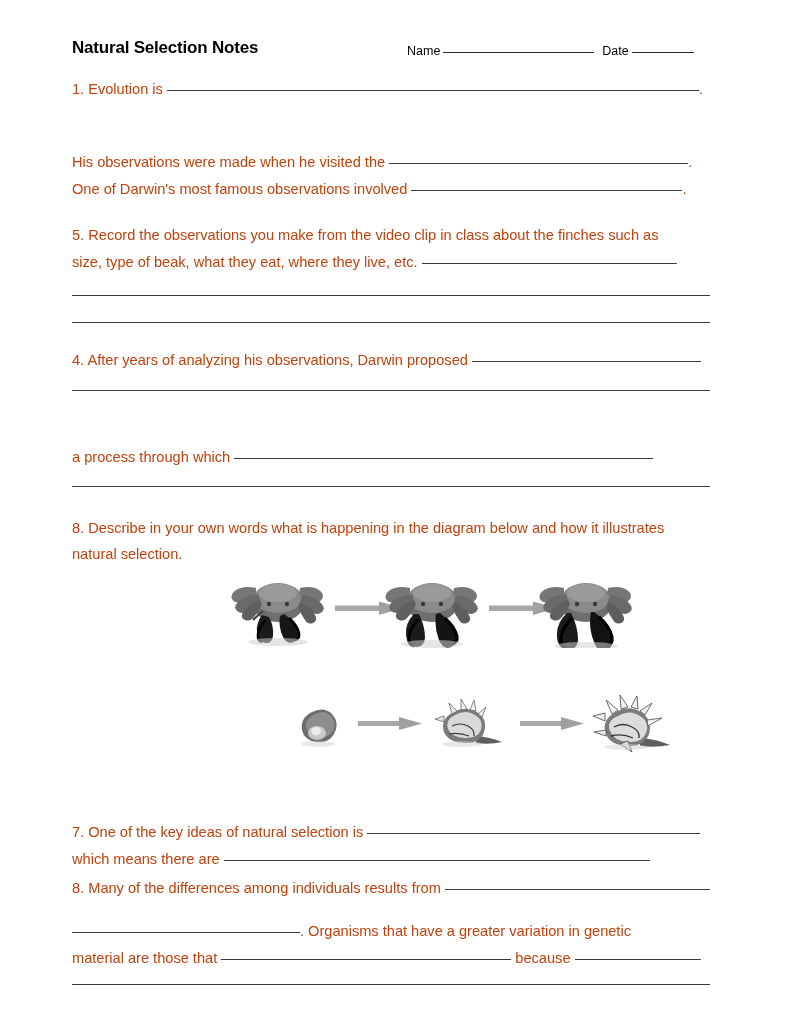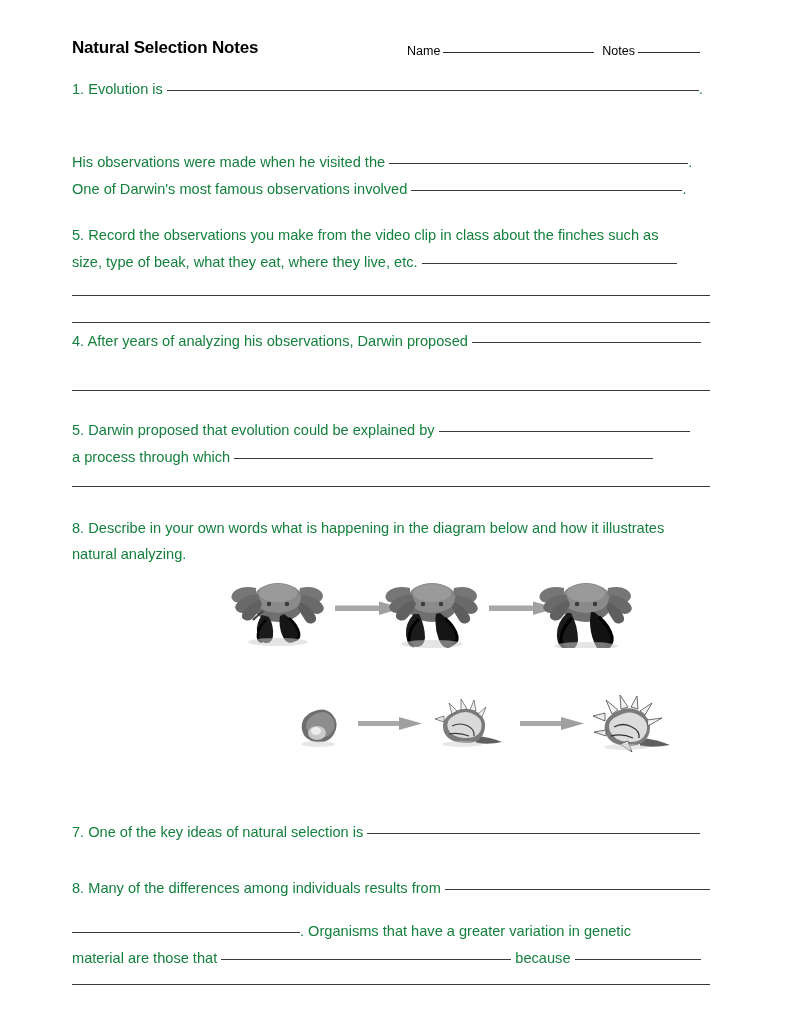--- a/index.html
+++ b/index.html
@@ -60,21 +60,21 @@
   .rule-date { width: 62px; }
   .namedate .lbl-date { margin-left: 8px; margin-right: 3px; }
 
   
   .q {
     position: absolute;
     left: 72px;
     font-size: 14.6px;
     line-height: 27px;
     white-space: nowrap;
-    color: #15803d;
+    color: #c2410c;
   }
   .q .seg { display: inline; }
   .blank {
     display: inline-block;
     border-bottom: 1.25px solid #3a3a3a;
     height: 0;
     vertical-align: baseline;
     position: relative;
     top: -3px;
   }
@@ -110,21 +110,21 @@
 </head>
 <body>
 
 <div class="page">
 
   <div class="header-row">
     <div class="doc-title">Natural Selection Notes</div>
     <div class="namedate">
       <span class="lbl">Name</span>
         <span class="rule rule-name"></span>
-        <span class="lbl lbl-date">Notes</span>
+        <span class="lbl lbl-date">Date</span>
         <span class="rule rule-date"></span>
     </div>
   </div>
 
   <div class="q" style="top:64px">
     <span class="seg">1. Evolution is </span><span class="blank" style="width:532px"></span><span class="seg">.</span>
   </div>
 
   <div class="q" style="top:137px">
     <span class="seg">His observations were made when he visited the </span><span class="blank" style="width:299px"></span><span class="seg">.</span>
@@ -135,38 +135,35 @@
 
   <div class="q" style="top:210px">
     <span class="seg">5. Record the observations you make from the video clip in class about the finches such as</span>
   </div>
   <div class="q" style="top:237px">
     <span class="seg">size, type of beak, what they eat, where they live, etc. </span><span class="blank" style="width:255px"></span>
   </div>
   <div class="fullline" style="top:283px"></div>
   <div class="fullline" style="top:310px"></div>
 
-  <div class="q" style="top:316px">
+  <div class="q" style="top:335px">
     <span class="seg">4. After years of analyzing his observations, Darwin proposed </span><span class="blank" style="width:229px"></span>
   </div>
   <div class="fullline" style="top:378px"></div>
 
-  <div class="q" style="top:405px">
-    <span class="seg">5. Darwin proposed that evolution could be explained by </span><span class="blank" style="width:251px"></span>
-  </div>
   <div class="q" style="top:432px">
     <span class="seg">a process through which </span><span class="blank" style="width:419px"></span>
   </div>
   <div class="fullline" style="top:474px"></div>
 
   <div class="q" style="top:503px">
     <span class="seg">8. Describe in your own words what is happening in the diagram below and how it illustrates</span>
   </div>
   <div class="q" style="top:529px">
-    <span class="seg">natural analyzing.</span>
+    <span class="seg">natural selection.</span>
   </div>
 
   <div class="diagram">
 
     <div class="crab-row">
 
       <svg class="sprite" style="left:150px; top:4px" width="104" height="80" viewBox="0 0 104 80">
         <ellipse cx="56" cy="35" rx="26" ry="19" fill="#6f6f6f"></ellipse>
         <ellipse cx="56" cy="30" rx="24" ry="15" fill="#8a8a8a"></ellipse>
         <ellipse cx="56" cy="25" rx="19" ry="9" fill="#9a9a9a"></ellipse>
@@ -286,20 +283,23 @@
         <path d="M22,33 q9,-5 18,0 q8,4 7,11" stroke="#333" stroke-width="1.3" fill="none"></path>
         <path d="M19,42 q11,-3 22,2" stroke="#333" stroke-width="1.3" fill="none"></path>
         <ellipse cx="34" cy="53" rx="22" ry="3" fill="#cfcfcf" opacity="0.5"></ellipse>
       </svg>
     </div>
   </div>
 
   <div class="q" style="top:807px">
     <span class="seg">7. One of the key ideas of natural selection is </span><span class="blank" style="width:333px"></span>
   </div>
+  <div class="q" style="top:834px">
+    <span class="seg">which means there are </span><span class="blank" style="width:426px"></span>
+  </div>
 
   <div class="q" style="top:863px">
     <span class="seg">8. Many of the differences among individuals results from </span><span class="blank" style="width:265px"></span>
   </div>
   <div class="q" style="top:933px">
     <span class="seg">material are those that </span><span class="blank" style="width:290px"></span><span class="seg"> because </span><span class="blank" style="width:126px"></span>
   </div>
   <div class="q" style="top:906px">
     <span class="blank" style="width:228px"></span><span class="seg">. Organisms that have a greater variation in genetic</span>
   </div>

